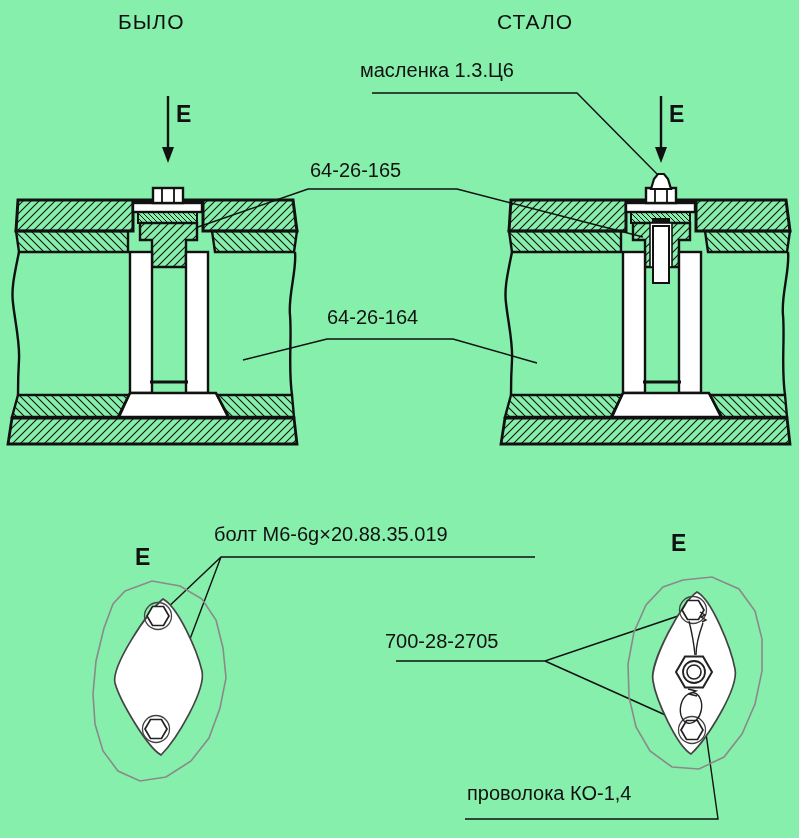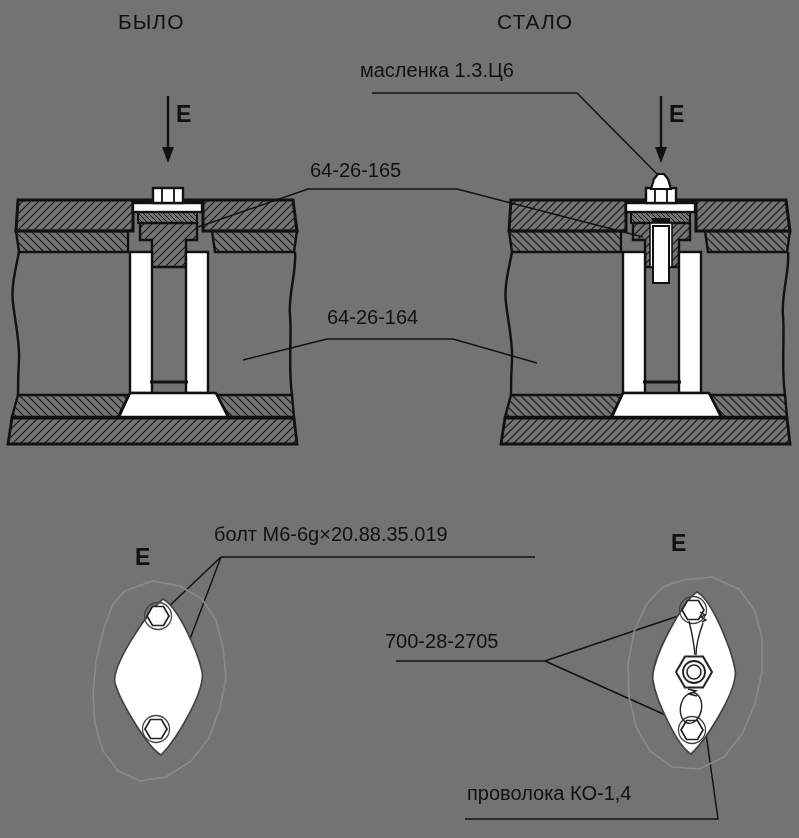--- a/index.html
+++ b/index.html
@@ -1,16 +1,16 @@
 <!DOCTYPE html>
 <html><head>
 <meta charset="utf-8">
 <style>
   html,body{margin:0;padding:0;background:#fff;}
-  .stage{position:relative;width:799px;height:838px;background:#737373;overflow:hidden;
+  .stage{position:relative;width:799px;height:838px;background:#86efac;overflow:hidden;
          font-family:"Liberation Sans",sans-serif;}
   svg text{font-family:"Liberation Sans",sans-serif;fill:#111;}
   .ttl{font-size:21px;letter-spacing:1px;}
   .lbl{font-size:20px;}
   .E{font-size:23px;font-weight:bold;}
 </style>
 </head>
 <body>
 
 <div class="stage">

